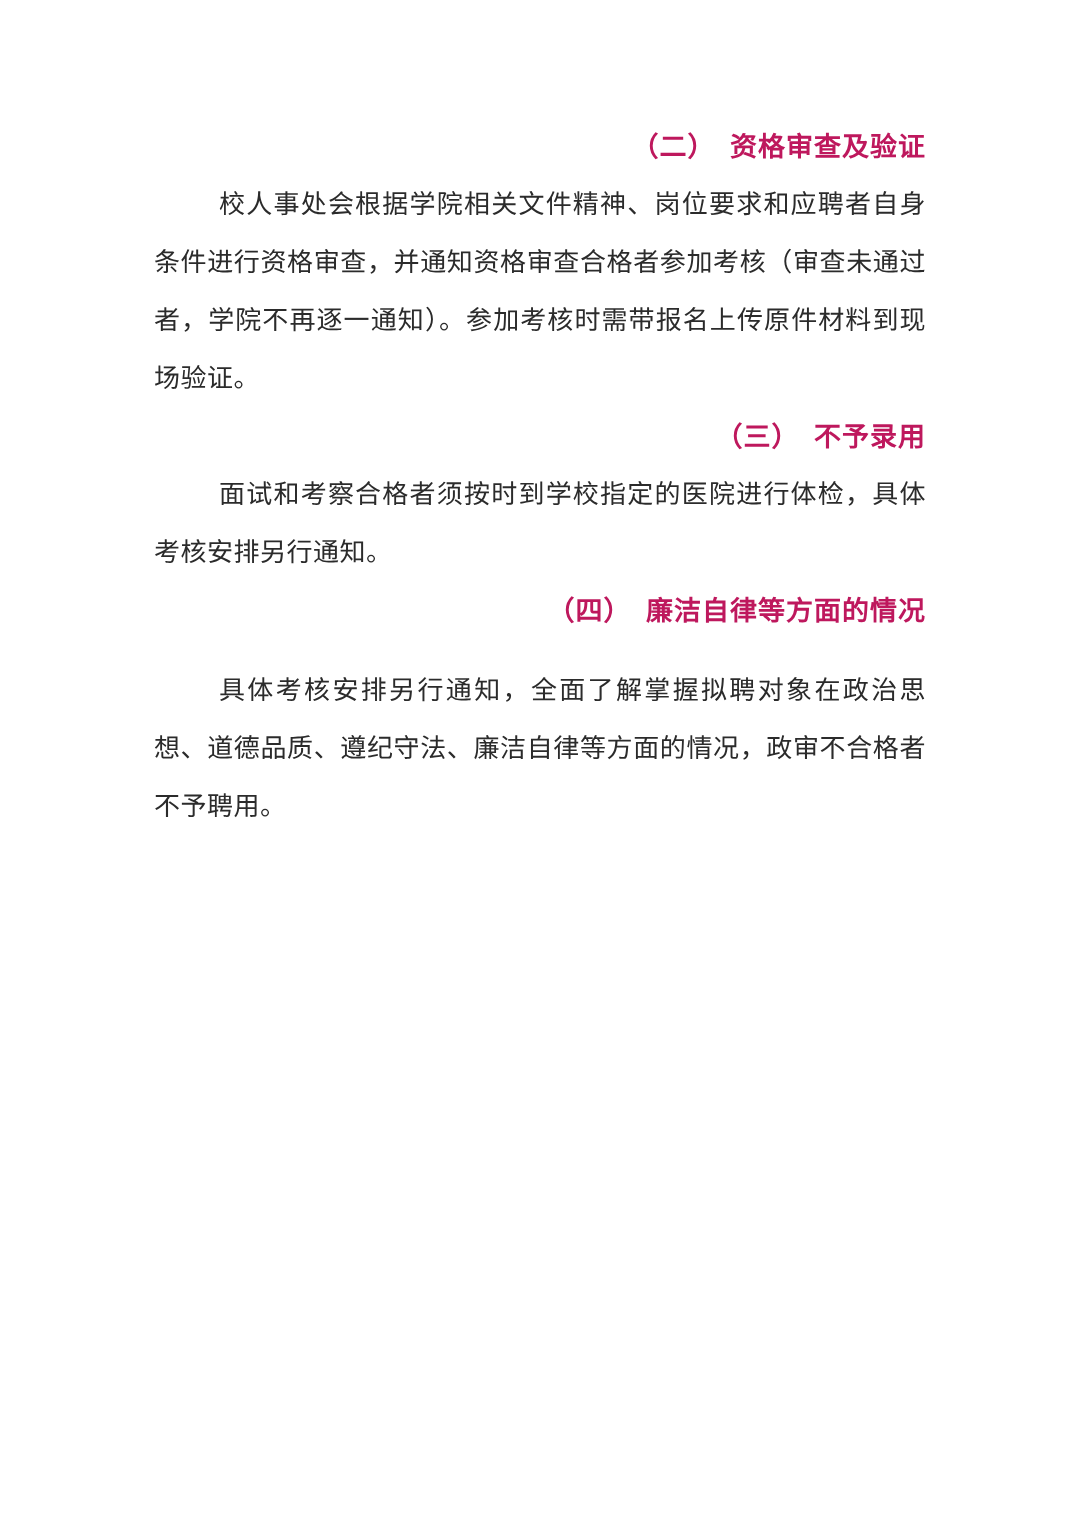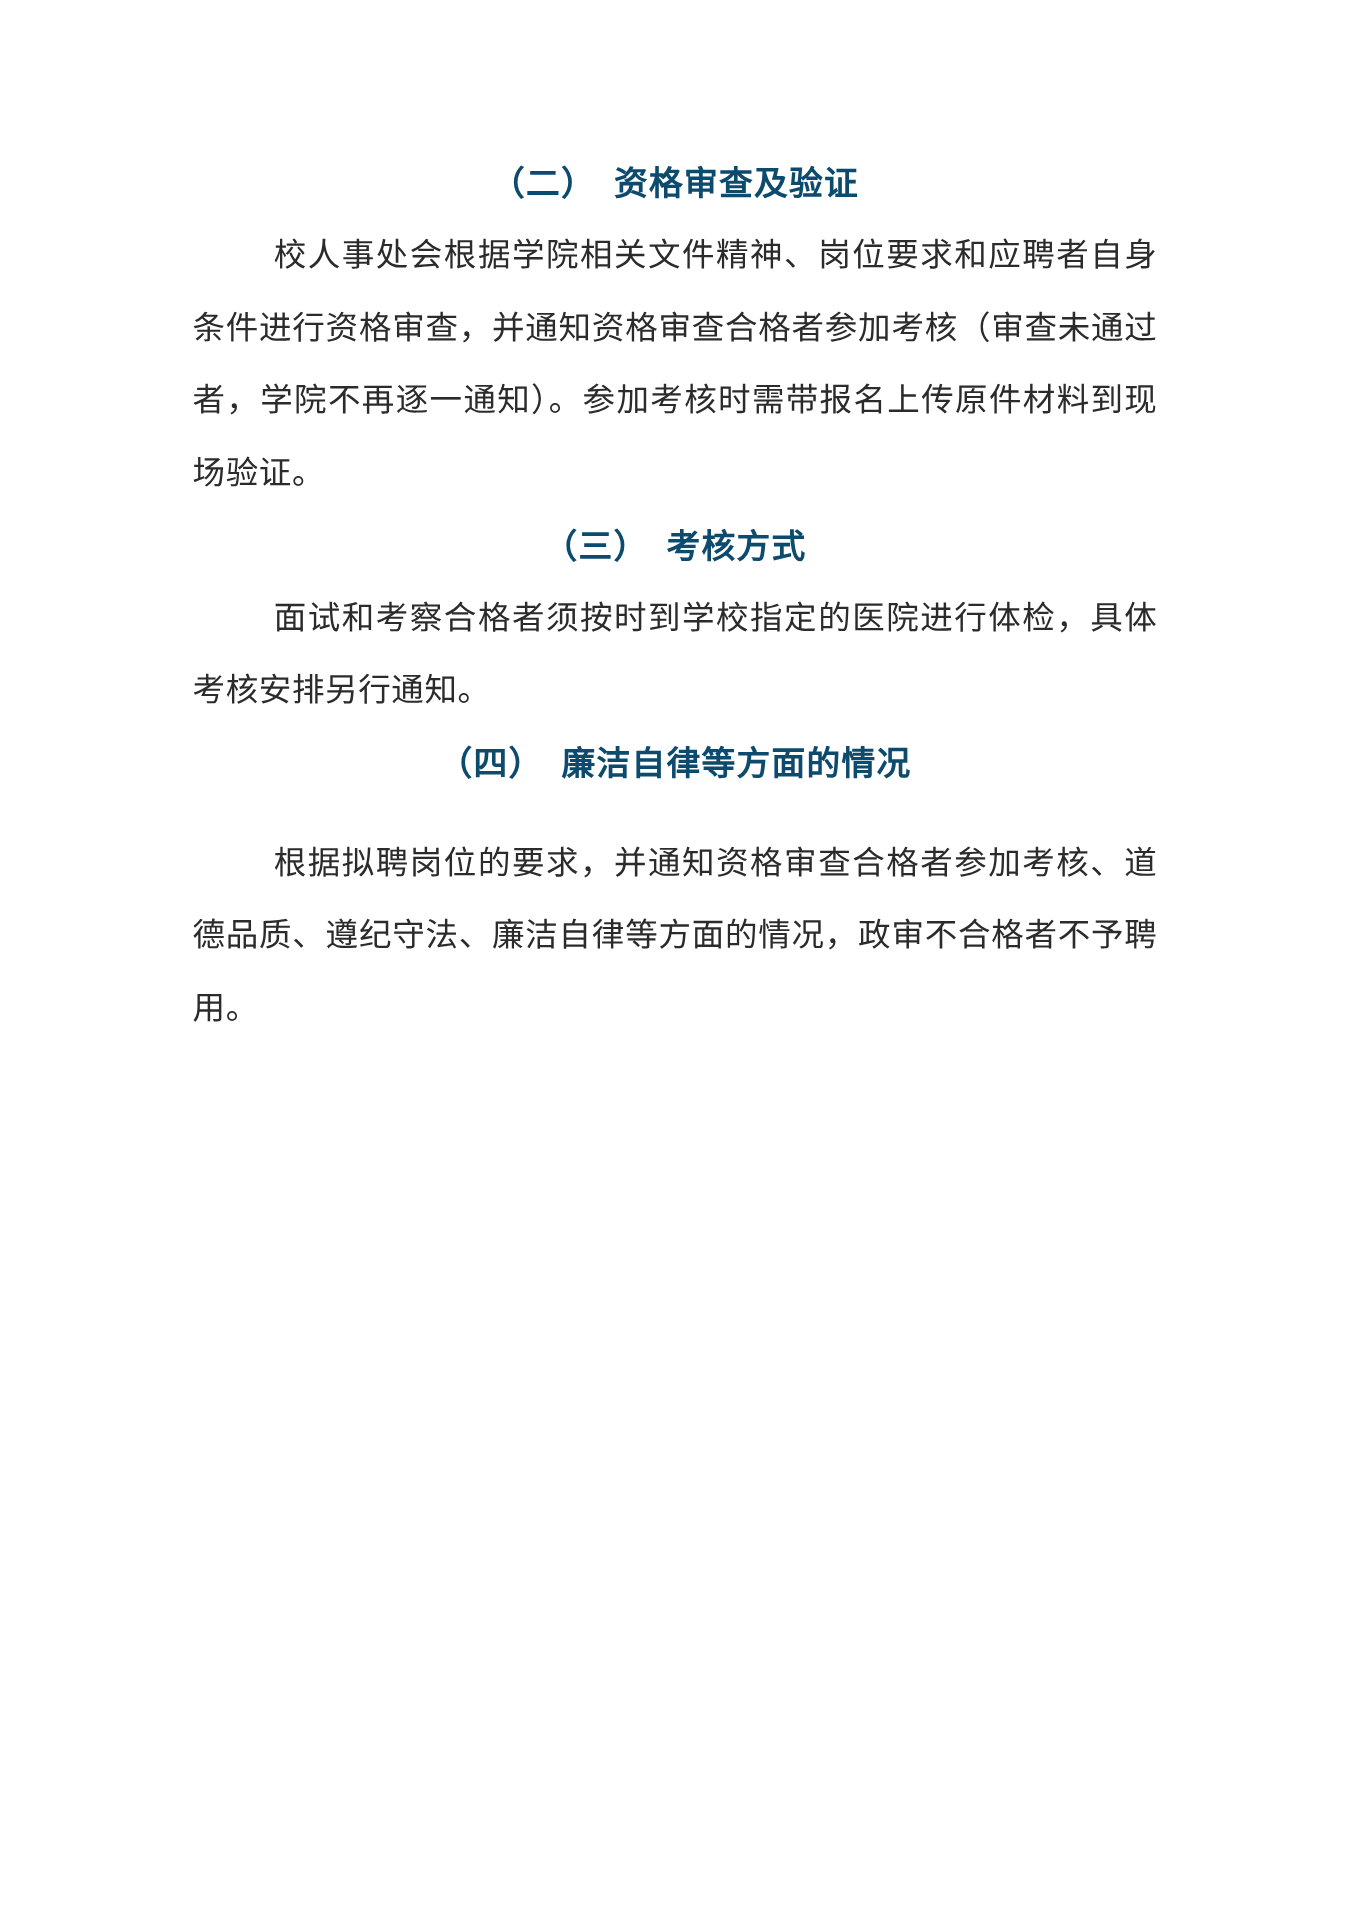--- a/index.html
+++ b/index.html
@@ -26,22 +26,22 @@
     text-align: justify;
   }
   .doc-section {
     margin: 0;
     padding: 0;
   }
   .heading {
     margin: 0;
     font-size: 27px;
     font-weight: 700;
-    color: #0c4a6e;
-    text-align: center;
+    color: #be185d;
+    text-align: right;
     letter-spacing: 1px;
   }
   p.para {
     margin: 0;
     text-indent: 2.5em;
     letter-spacing: 0.5px;
   }
   
   .doc-section:nth-of-type(3) .heading { margin-bottom: 14px; }
   .doc-section:nth-of-type(4) { margin-top: 22px; }
@@ -50,23 +50,23 @@
 </head>
 <body>
 
 <div class="page">
   <div class="doc">
       <section class="doc-section">
         <h2 class="heading">（二）　资格审查及验证</h2>
         <p class="para">校人事处会根据学院相关文件精神、岗位要求和应聘者自身条件进行资格审查，并通知资格审查合格者参加考核（审查未通过者，学院不再逐一通知）。参加考核时需带报名上传原件材料到现场验证。</p>
       </section>
       <section class="doc-section">
-        <h2 class="heading">（三）　考核方式</h2>
+        <h2 class="heading">（三）　不予录用</h2>
         <p class="para">面试和考察合格者须按时到学校指定的医院进行体检，具体考核安排另行通知。</p>
       </section>
       <section class="doc-section">
         <h2 class="heading">（四）　廉洁自律等方面的情况</h2>
       </section>
       <section class="doc-section">
-        <p class="para">根据拟聘岗位的要求，并通知资格审查合格者参加考核、道德品质、遵纪守法、廉洁自律等方面的情况，政审不合格者不予聘用。</p>
+        <p class="para">具体考核安排另行通知，全面了解掌握拟聘对象在政治思想、道德品质、遵纪守法、廉洁自律等方面的情况，政审不合格者不予聘用。</p>
       </section>
     </div>
 </div>
 
 </body></html>

